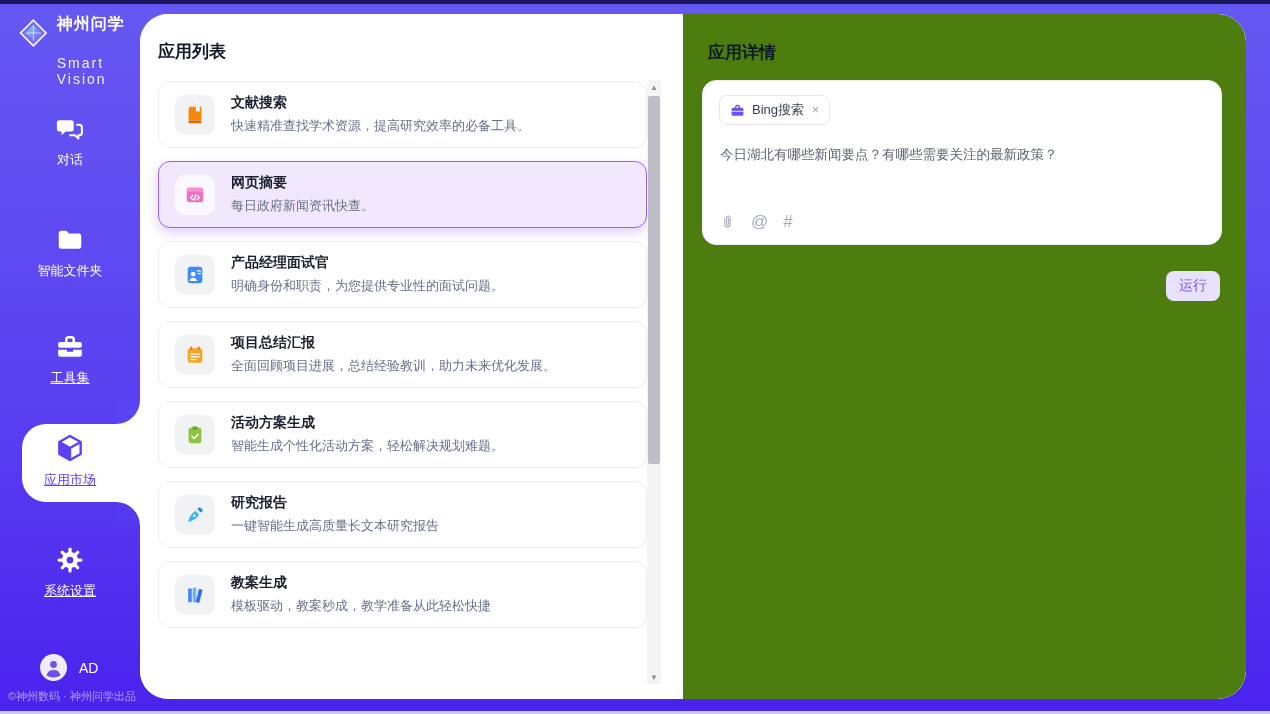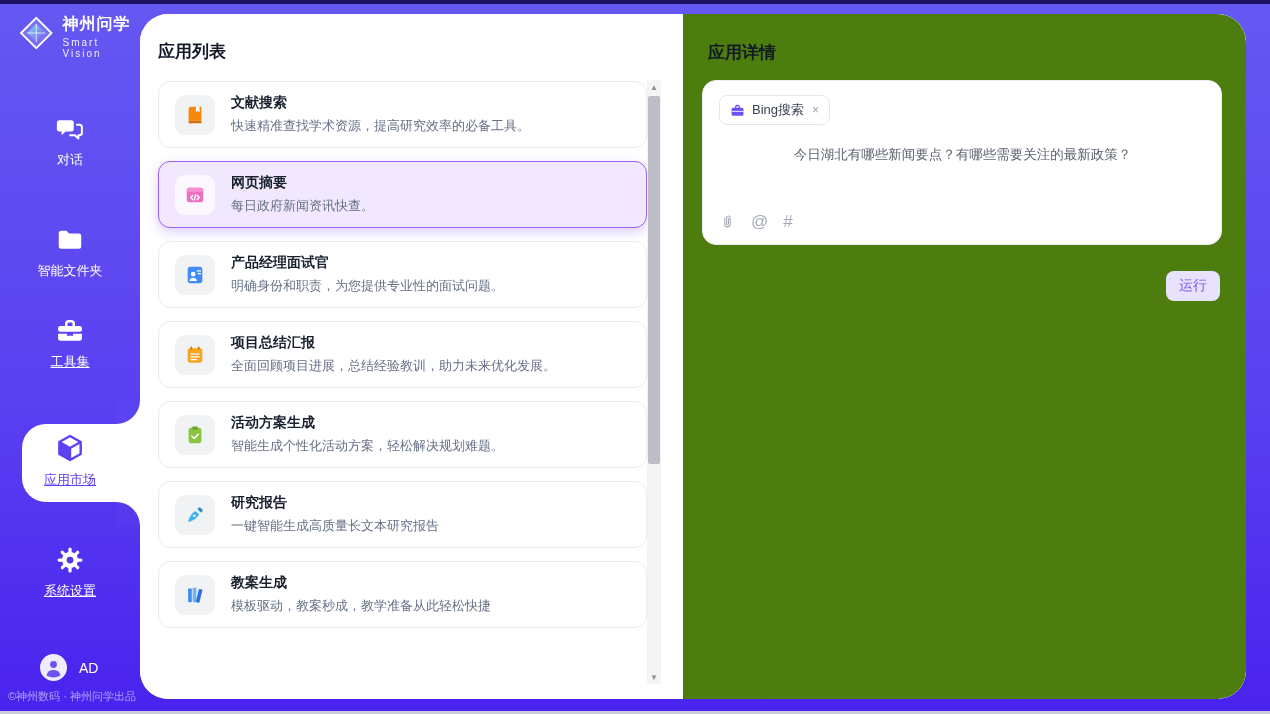--- a/index.html
+++ b/index.html
@@ -7,21 +7,21 @@
   body { font-family:"Liberation Sans","DejaVu Sans",sans-serif; background:#c9ccd6; }
   .screen { position:relative; width:1270px; height:714px; overflow:hidden;
             background:linear-gradient(180deg,#6558f2 0%,#5a41f1 55%,#4a22ee 100%); }
   .edge-top { position:absolute; top:0; left:0; right:0; height:4px; background:#1a155e; }
   .edge-bottom { position:absolute; bottom:0; left:0; right:0; height:3px; background:#c9ccd6; }
 
   
   .sidebar { position:absolute; left:0; top:4px; bottom:3px; width:140px; color:#fff; }
   .logo { position:absolute; left:18px; top:10px; display:flex; align-items:flex-start; gap:8px; }
   .logo-text .t1 { font-size:16px; font-weight:bold; letter-spacing:1px; }
-  .logo-text .t2 { font-size:10px; letter-spacing:2px; opacity:.9; margin-top:2px; }
+  .logo-text .t2 { font-size:14px; letter-spacing:2px; opacity:.9; margin-top:20px; }
   .nav-item { position:absolute; left:0; width:140px; display:flex; flex-direction:column; align-items:center; gap:7px; cursor:pointer; }
   .nav-item .lbl { font-size:13px; color:#fff; }
   .nav-item .lbl.u { text-decoration:underline; }
   .bump { position:absolute; left:22px; top:420px; width:118px; height:78px; background:#ffffff; border-radius:24px 0 0 24px; }
   .fillet { position:absolute; left:116px; width:24px; height:24px; background:#ffffff; }
   .fillet.ft { top:396px; } .fillet.ft::after { content:''; position:absolute; inset:0; background:#5a44f1; border-bottom-right-radius:24px; }
   .fillet.fb { top:498px; } .fillet.fb::after { content:''; position:absolute; inset:0; background:#5539ef; border-top-right-radius:24px; }
   .nav-active { top:428px;font-family:Liberation Mono, monospace; }
   .nav-active .lbl { color:#5b43f1; }
   .user-row { position:absolute; left:40px; bottom:30px; display:flex; align-items:center; gap:12px; }
@@ -55,21 +55,21 @@
 
   
   .detail-pane { position:absolute; left:543px; top:0; right:0; bottom:0; background:#4d7c0f; border-radius:0 28px 28px 0; }
   .detail-pane .pane-title { position:absolute; left:25px; top:27px; }
   .detail-card { position:absolute; left:19px; top:66px; width:520px; height:165px;
                  background:#fff; border:1px solid #ebedf2; border-radius:14px; }
   .tag { position:absolute; left:16px; top:14px; display:inline-flex; align-items:center; gap:7px;
          height:30px; padding:0 10px; border:1px solid #e4e6eb; border-radius:8px; background:#fff; }
   .tag-label { font-size:13px; color:#3a4150; }
   .tag-close { font-size:12px; color:#9aa0ab; cursor:pointer; padding-left:1px; }
-  .query { position:absolute; left:17px; top:64px; right:16px; font-size:13.5px; color:#5d6470; line-height:1.5;text-align:center; }
+  .query { position:absolute; left:17px; top:64px; right:16px; font-size:13.5px; color:#5d6470; line-height:1.5; }
   .attach-row { position:absolute; left:16px; top:132px; display:flex; align-items:center; gap:15px; color:#a5aab4; }
   .attach-row .glyph { font-size:17px; color:#a5aab4; cursor:pointer; line-height:1; }
   .run-btn { position:absolute; right:26px; top:257px; padding:6px 13px; background:#e9e2fc; color:#7a55f5;
              font-size:14px; border:none; border-radius:8px; cursor:pointer;margin-left:20px; }
 </style>
 </head>
 <body>
 
 <div class="screen">
   <div class="edge-top"></div>
@@ -101,21 +101,21 @@
       <span class="lbl">对话</span>
     </div>
 
     <div class="nav-item" style="top:221px;">
       <svg width="30" height="30" viewBox="0 0 24 24">
         <path d="M3 6.5a2 2 0 0 1 2-2h4.2l2 2.2H19a2 2 0 0 1 2 2v8.3a2 2 0 0 1-2 2H5a2 2 0 0 1-2-2z" fill="#fff"></path>
       </svg>
       <span class="lbl">智能文件夹</span>
     </div>
 
-    <div class="nav-item" style="top:312px;">
+    <div class="nav-item" style="top:328px;">
       <svg width="30" height="30" viewBox="0 0 24 24">
         <path d="M9 8.5V6.2a2 2 0 0 1 2-2h2a2 2 0 0 1 2 2v2.3" stroke="#fff" stroke-width="2" fill="none"></path>
         <rect x="2.5" y="8" width="19" height="4.6" rx="1.6" fill="#fff"></rect>
         <path d="M2.5 14.2h7v1.6h5v-1.6h7v3.6a2 2 0 0 1-2 2h-15a2 2 0 0 1-2-2z" fill="#fff"></path>
       </svg>
       <span class="lbl u">工具集</span>
     </div>
 
     <div class="bump"></div>
     <div class="fillet ft"></div>

